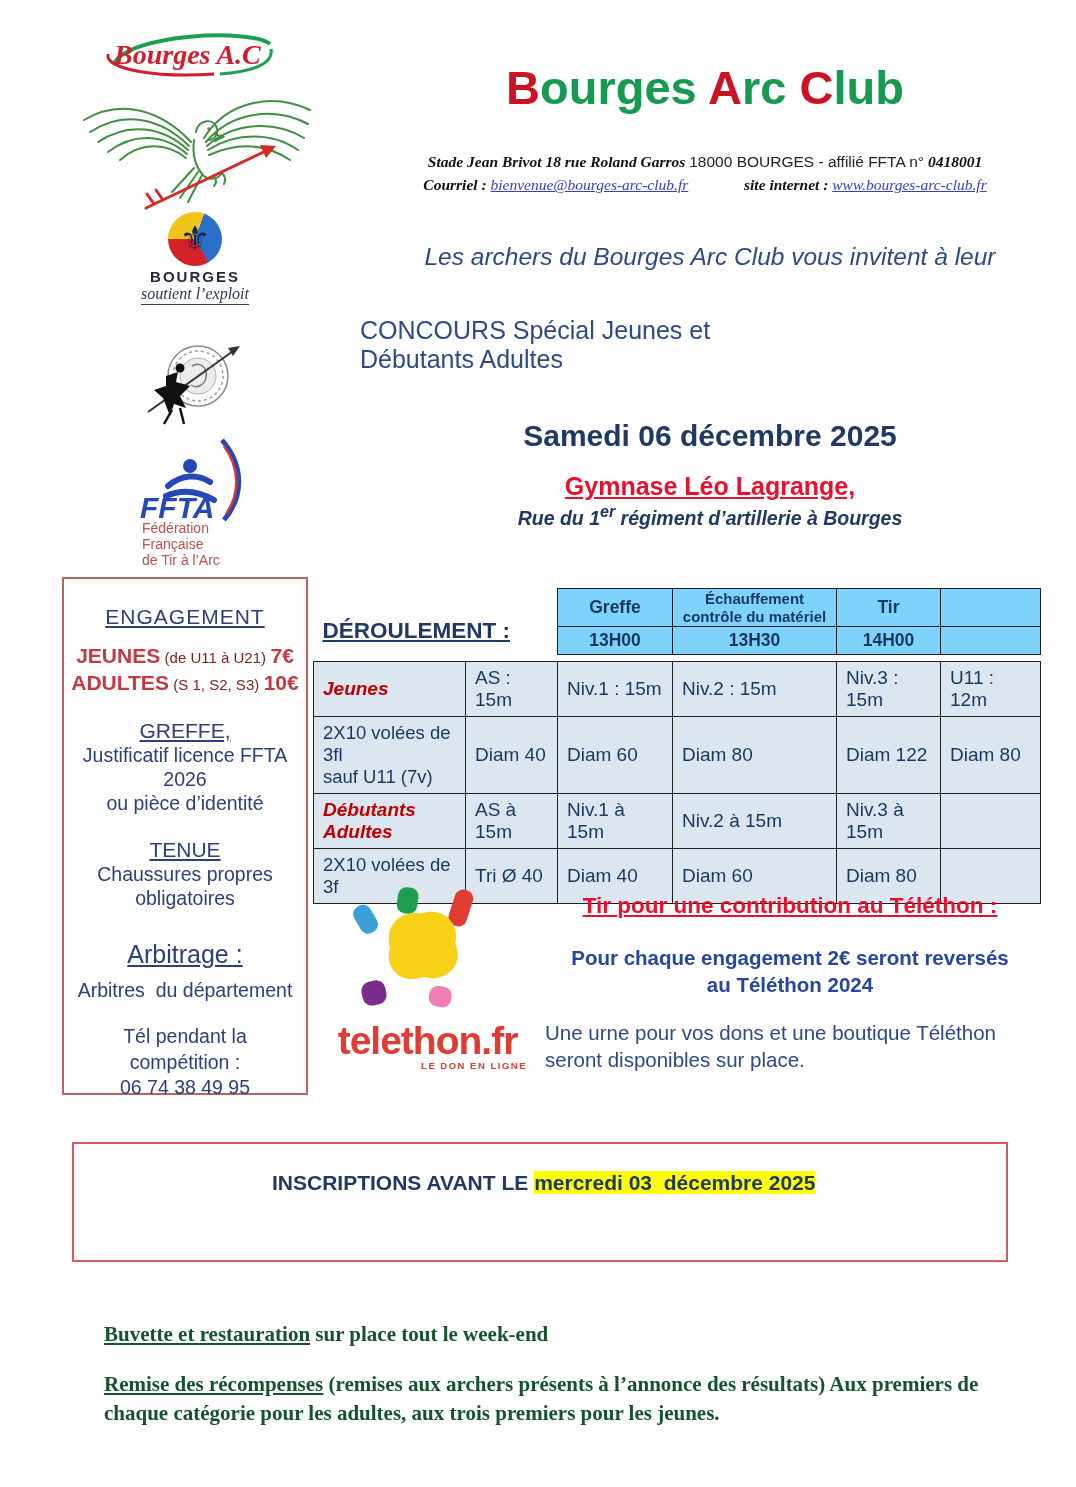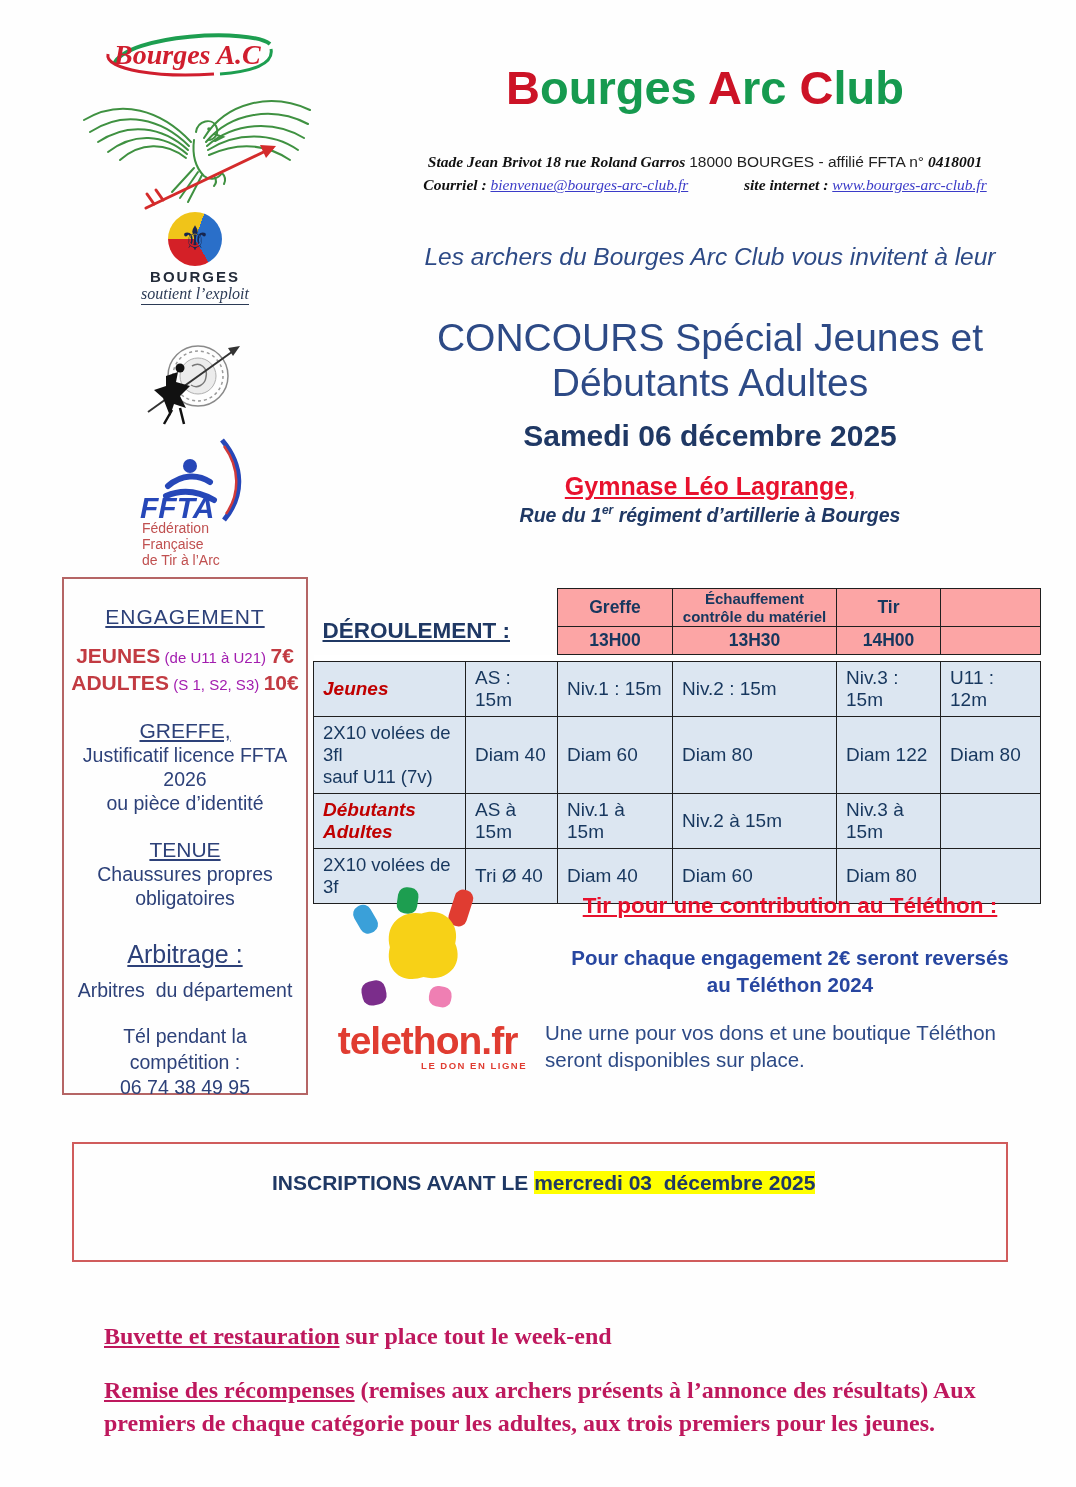--- a/index.html
+++ b/index.html
@@ -27,47 +27,47 @@
   .seg-r{color:#cc1326;}
   .seg-g{color:#169a4f;}
   .address{left:340px;top:150px;width:730px;text-align:center;font-size:15.5px;color:#111;
            font-family:"Liberation Serif",serif;line-height:1.5;}
   .addr-bi{font-weight:bold;font-style:italic;}
   .addr-sans{font-family:"Liberation Sans",sans-serif;color:#222;}
   .addr-link{color:#3b3bc8;font-style:italic;text-decoration:underline;}
   .addr-gap{display:inline-block;width:48px;}
 
   .invitation{left:360px;top:243px;width:700px;text-align:center;font-size:24.5px;font-style:italic;color:#2d4a86;}
-  .event-title{left:360px;top:316px;width:700px;text-align:center;font-size:39px;color:#2d4a86;line-height:1.15;}
+  .event-title{left:360px;top:316px;width:700px;text-align:left;font-size:25px;color:#2d4a86;line-height:1.15;}
   .date-line{left:360px;top:419px;width:700px;text-align:center;font-size:30px;font-weight:bold;color:#1f3864;}
   .venue-name{left:360px;top:472px;width:700px;text-align:center;font-size:25px;font-weight:bold;color:#e8112d;
               text-decoration:underline;}
   .venue-addr{left:360px;top:503px;width:700px;text-align:center;font-size:19.5px;font-weight:bold;font-style:italic;color:#1f3864;}
-  .venue-addr sup{font-size:12px;margin-top:33px;}
+  .venue-addr sup{font-size:16px;margin-top:33px;}
 
   
   .sidebar{left:62px;top:577px;width:242px;height:514px;border:2px solid #b56565;text-align:center;color:#2d4179;}
   .sb-title{font-size:21px;letter-spacing:1px;text-decoration:underline;margin-top:26px;}
   .fee-block{margin-top:13px;line-height:1.3;}
   .fee-cat{color:#c23b42;font-weight:600;font-size:21px;}
-  .fee-det{font-size:15px;color:#a21caf;}
+  .fee-det{font-size:15px;color:#7f1d1d;}
   .fee-price{color:#c23b42;font-weight:600;font-size:21px;}
   .sb-h{font-size:21px;text-decoration:underline;margin-top:22px;}
   .sb-line{font-size:19.5px;line-height:1.25;text-align:center;}
   .sb-arb{font-size:25px;text-decoration:underline;margin-top:30px;}
   .sb-arb-line{font-size:19.5px;margin-top:10px;white-space:pre;}
   .sb-phone{font-size:19.5px;line-height:1.3;margin-top:22px;}
 
   
   .sched{left:313px;top:588px;}
   table.sched-t{border-collapse:collapse;table-layout:fixed;}
   .sched-t td{border:1.5px solid #1f1f1f;white-space:pre-line;vertical-align:middle;}
   .sched-t td.nob{border:none;vertical-align:middle;}
   .derl{font-size:22.5px;font-weight:bold;text-decoration:underline;color:#1f3864;padding-left:8px;}
-  .hd{background:#fca5a5;text-align:center;font-weight:bold;color:#17375e;font-size:17.5px;line-height:1.15;}
+  .hd{background:#7dd3fc;text-align:center;font-weight:bold;color:#17375e;font-size:17.5px;line-height:1.15;}
   .hd-small{font-size:15px;}
   .sp td{border:none;height:6px;background:#fff;padding:0;}
   .bd{background:#dce6f1;color:#17375e;font-size:19px;padding:5px 9px;vertical-align:top;text-align:left;}
   .lab-red{color:#c00000;font-weight:bold;font-style:italic;font-size:19px;}
   .lab-blue{font-size:18.5px;}
 
   
   .tel-logo{left:330px;top:880px;width:200px;height:140px;}
   .tel-name{left:320px;top:1021px;width:215px;text-align:center;color:#e03c31;font-weight:bold;
             font-size:39px;letter-spacing:-1px;line-height:1;}
@@ -79,21 +79,21 @@
 
   
   .regbox{left:72px;top:1142px;width:932px;height:116px;border:2px solid #d05c5c;}
   .reg-line1{margin:27px 0 0 198px;font-size:21px;font-weight:bold;color:#1f3864;}
   .hl{background:#ffff00;white-space:pre;}
   .reg-line2{margin:14px 0 0 203px;font-size:21px;font-weight:bold;color:#1f3864;}
   .reg-mail{color:#c0282d;}
 
   
   .footer{left:104px;top:1320px;width:912px;font-family:"Liberation Serif",serif;font-weight:bold;
-          font-size:24px;color:#be185d;line-height:1.35;}
+          font-size:21px;color:#14532d;line-height:1.35;}
   .footer .para2{margin-top:22px;}
   .u{text-decoration:underline;}
 </style>
 </head>
 <body>
 
 <div class="page">
 
   <div class="abs bac-logo">
     <svg viewBox="0 0 184 58" width="184" height="58">

